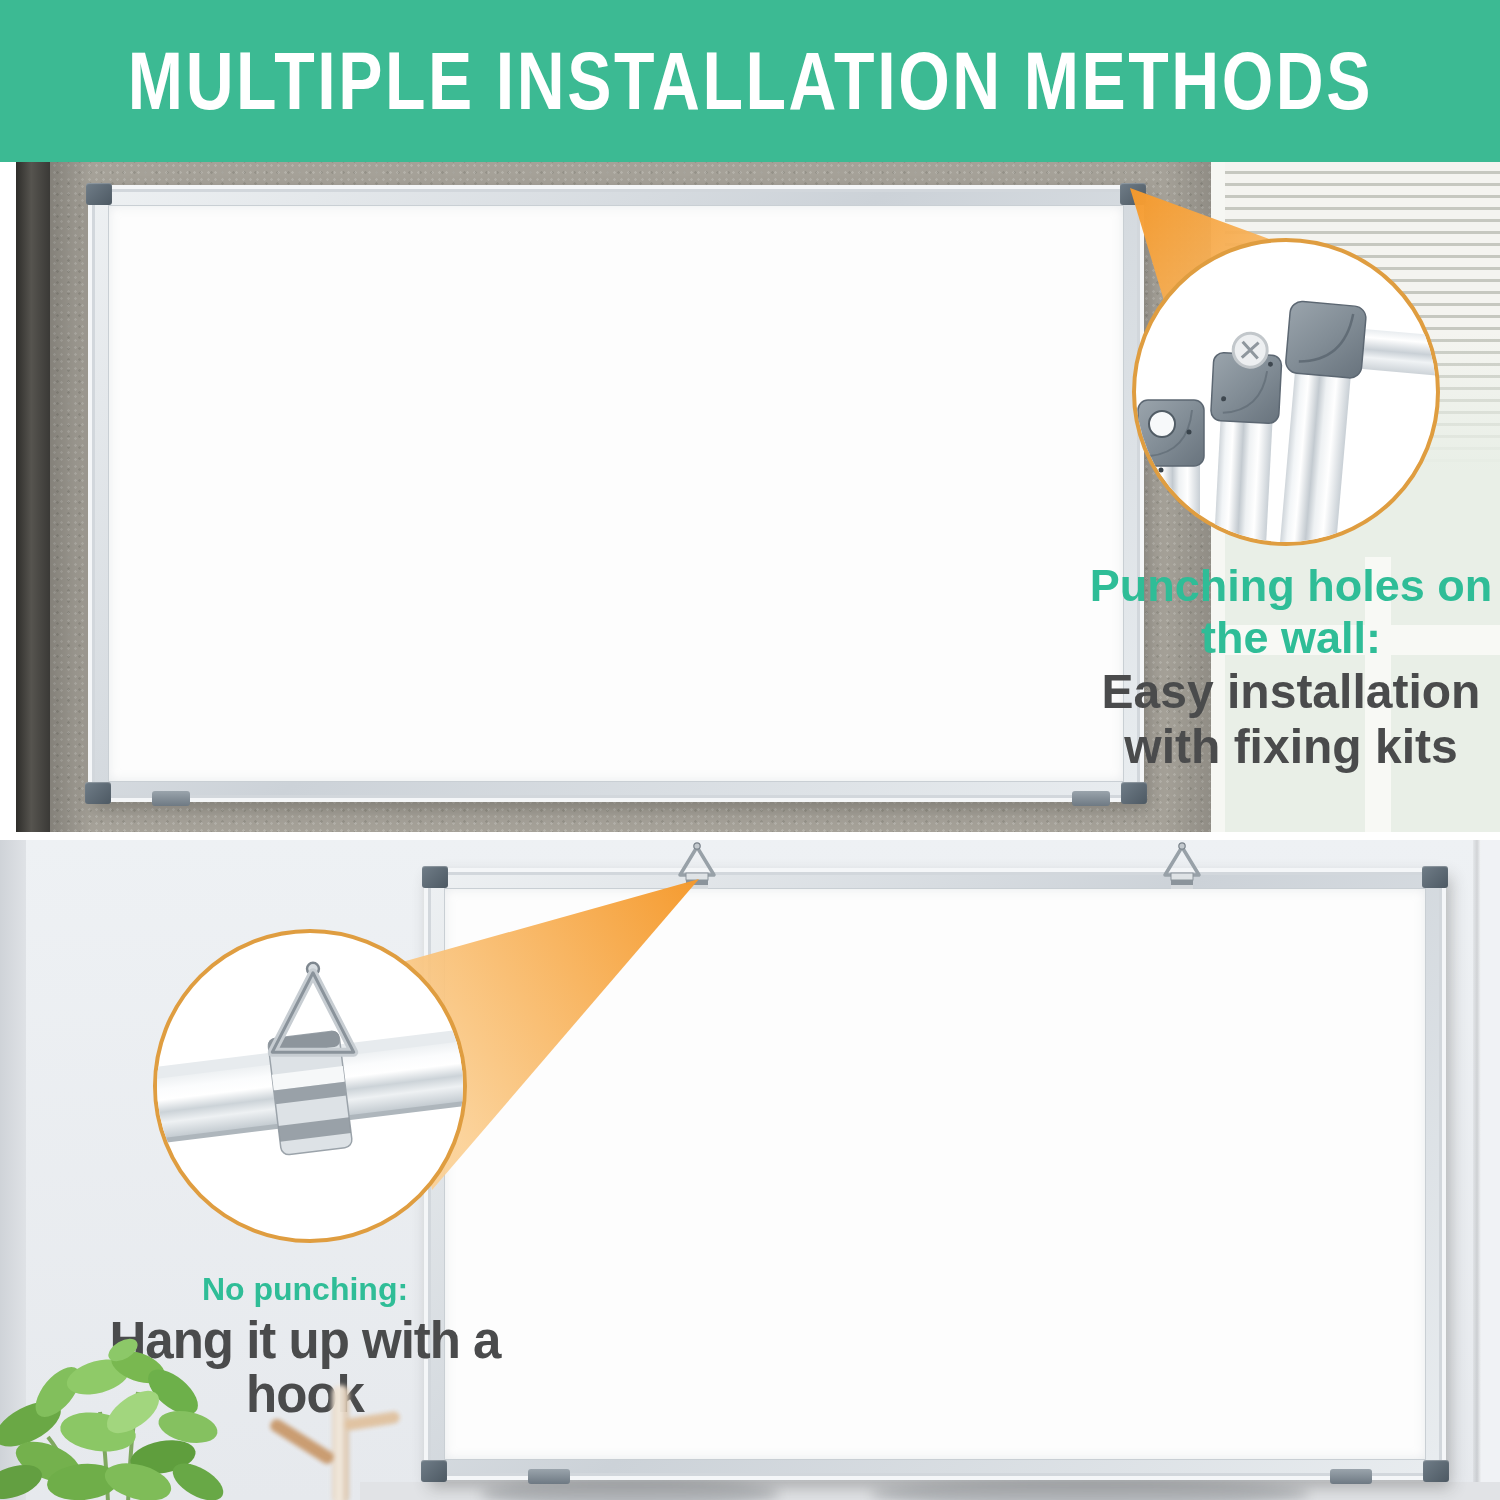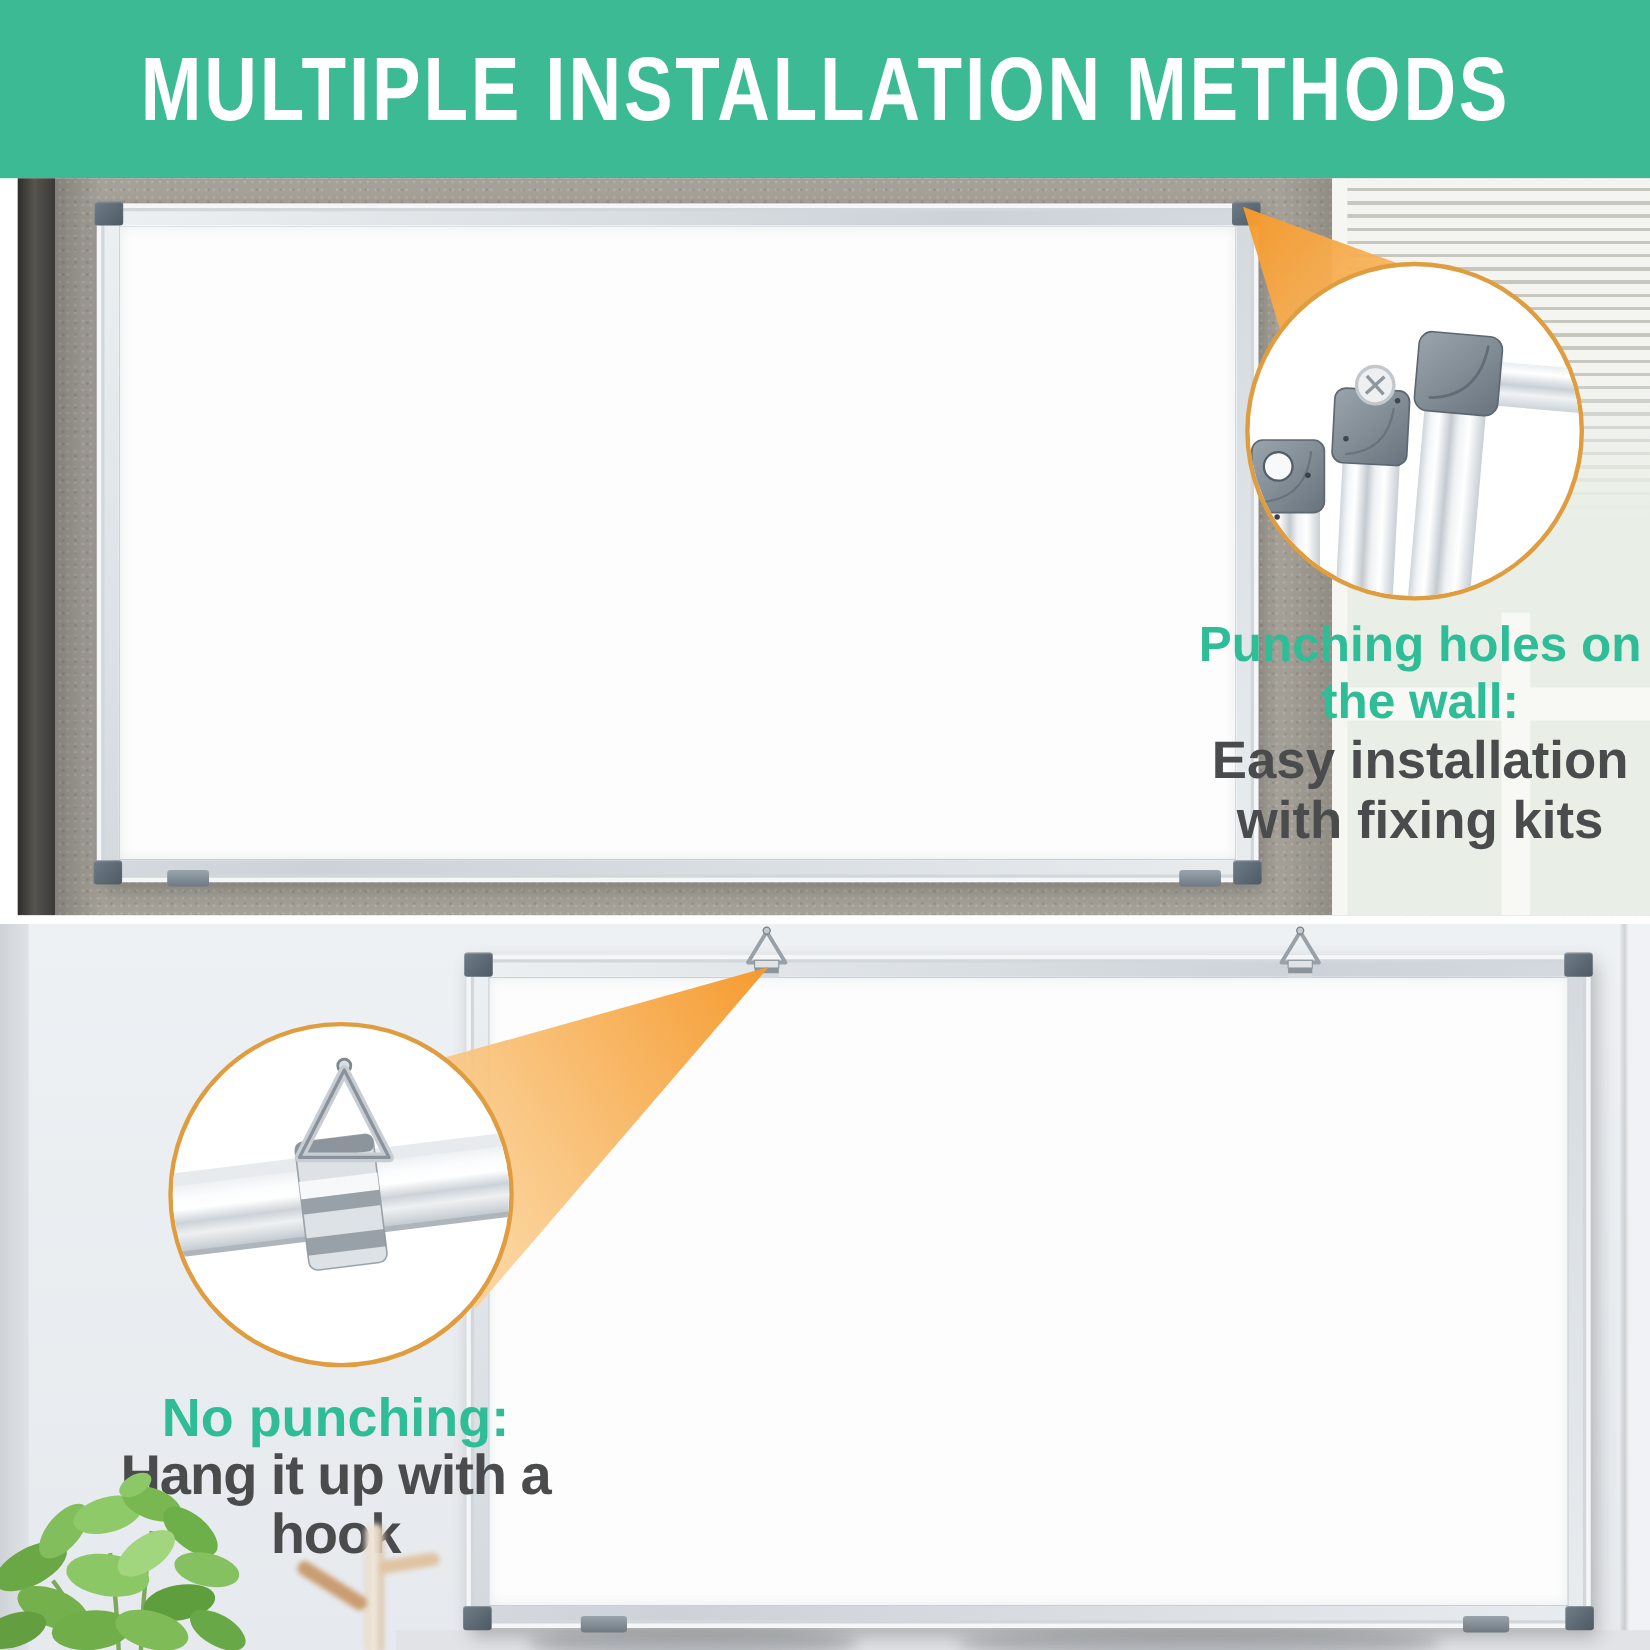--- a/index.html
+++ b/index.html
@@ -56,21 +56,21 @@
   .callout{position:absolute;border-radius:50%;background:#ffffff;
     border:4px solid var(--callout-border,#df9d40);box-sizing:border-box;overflow:hidden;}
   .callout-top{left:1116px;top:76px;width:308px;height:308px;}
   .callout-bottom{left:153px;top:89px;width:314px;height:314px;}
 
   
   .caption-top{position:absolute;left:1040px;top:398px;width:470px;text-align:center;}
   .caption-bottom{position:absolute;left:55px;top:424px;width:500px;text-align:center;}
   .green-line{font-weight:bold;color:var(--heading-green,#2fbd97);font-size:45px;line-height:52px;}
   .grey-line{font-weight:bold;color:var(--text-grey,#4a4b4c);font-size:48px;line-height:55px;}
-  .caption-bottom .green-line{font-size:49px;line-height:50px;}
+  .caption-bottom .green-line{font-size:32px;line-height:50px;}
   .caption-bottom .grey-line{font-size:51px;line-height:54px;letter-spacing:-1px;}
 
   
   .photo-bottom{position:absolute;left:0;top:840px;width:1500px;height:660px;overflow:hidden;
     background:linear-gradient(180deg,#eef1f4,#e6e9ed);}
   .wall-left-band{position:absolute;left:0;top:0;width:26px;height:100%;
     background:linear-gradient(90deg,#cfd3d8,#dfe2e6);}
   .wall-edge-right{position:absolute;left:1473px;top:0;width:8px;height:100%;
     background:linear-gradient(90deg,rgba(0,0,0,.04),rgba(0,0,0,.12),rgba(255,255,255,.35));}
   .wall-right{position:absolute;left:1481px;top:0;right:0;height:100%;background:#f0f2f5;}

